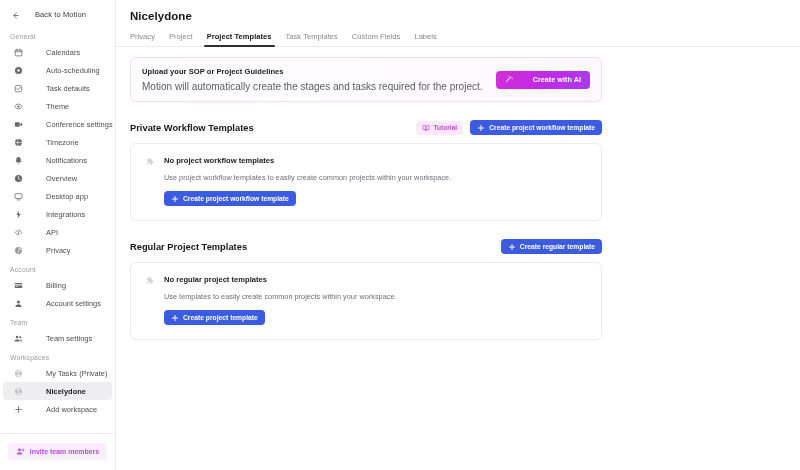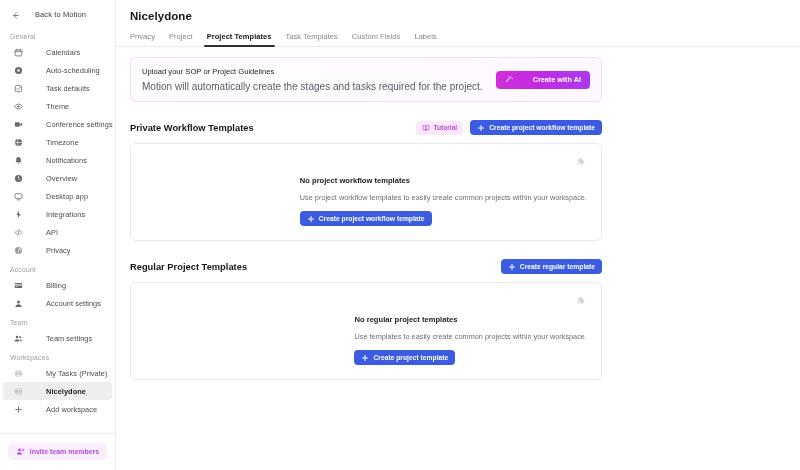--- a/index.html
+++ b/index.html
@@ -76,21 +76,21 @@
 
   .content { padding: 10px 0 0 14px; }
 
   
   .ai-banner {
     width: 472px; border: 1px solid #f3dcf5; border-radius: 6px;
     background: linear-gradient(100deg, #fffdff 0%, #fefbff 55%, #fdf7fe 100%);
     padding: 9px 11px; display: flex; align-items: center; justify-content: space-between;
     box-shadow: 0 1px 1px rgba(30,10,40,.02);
   }
-  .ai-banner .txt-title { font-size: 7.6px; font-weight: 400; color: #222228; letter-spacing: .02px; }
+  .ai-banner .txt-title { font-size: 7.6px; font-weight: 700; color: #222228; letter-spacing: .02px; }
   .ai-banner .txt-sub { font-size: 10px; color: #5b5b66; margin-top: 5px; letter-spacing: .02px; }
   .ai-btn {
     display: flex; align-items: center; gap: 19px;
     background: linear-gradient(96deg, #d02fd8 0%, #c22ae2 45%, #a93af0 100%);
     color: #fff; border: none; border-radius: 4px;
     height: 18px; padding: 0 9px; cursor: pointer; flex: 0 0 auto;
   }
   .ai-btn .lbl { font-size: 7.2px; font-weight: 700; letter-spacing: .05px; }
   .ai-btn .ico { color: #fff; width: 9px; height: 9px; flex: 0 0 9px; }
 
@@ -114,21 +114,21 @@
     height: 15px; padding: 0 7px; cursor: pointer; white-space: nowrap;
   }
   .btn-blue .lbl { font-size: 6.7px; font-weight: 600; letter-spacing: .02px; }
   .btn-blue .ico { color: #fff; width: 8px; height: 8px; flex: 0 0 8px; }
 
   
   .card {
     width: 472px; border: 1px solid #eaeaee; border-radius: 6px;
     background: #fff; padding: 12px 14px 14px 14px;
   }
-  .empty-row { display: flex; align-items: flex-end; gap: 8px; flex-direction: column; }
+  .empty-row { display: flex; align-items: flex-start; gap: 8px; }
   .empty-ico { color: #d2d2d8; width: 11px; height: 11px; flex: 0 0 11px; margin-top: 1px; }
   .empty-ico svg { display: block; }
   .empty-title { font-size: 7.6px; font-weight: 700; color: #222228; }
   .empty-sub { font-size: 7.3px; color: #6d6d79; margin-top: 8px; letter-spacing: .02px; }
   .empty-btn-wrap { margin-top: 9px; }
   .card .btn-blue { height: 15px; }
 </style>
 </head>
 <body>
 

